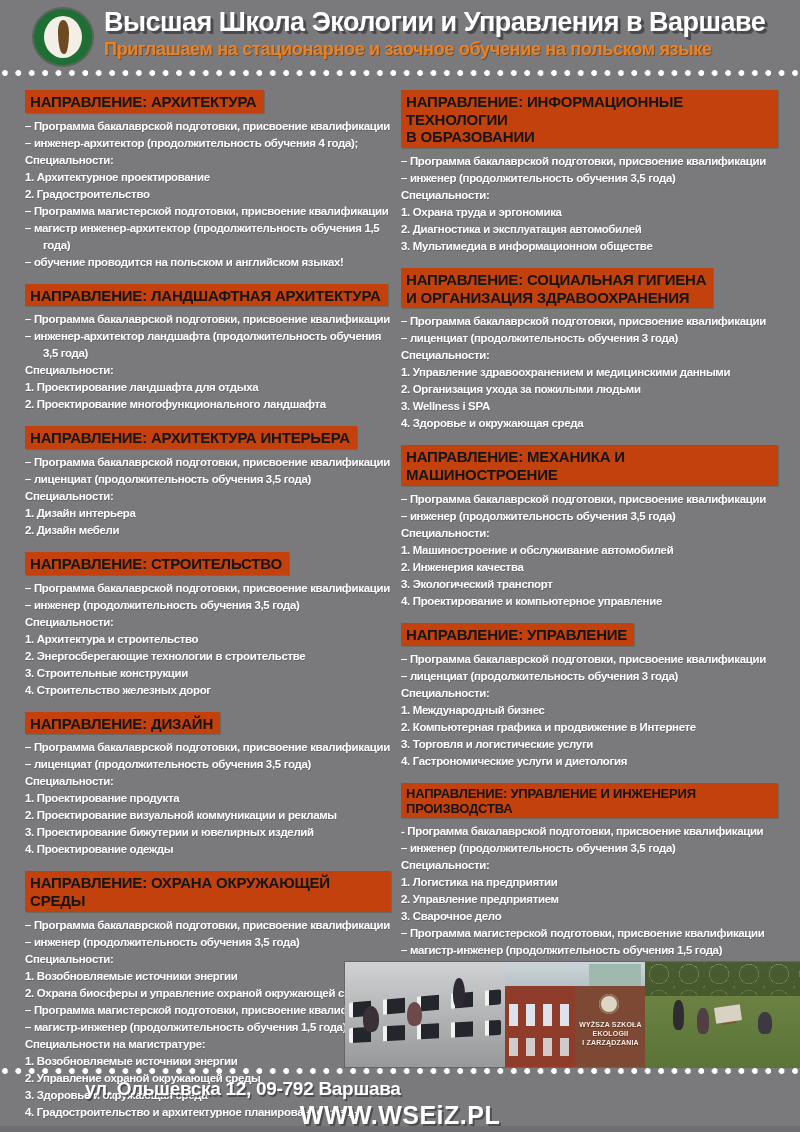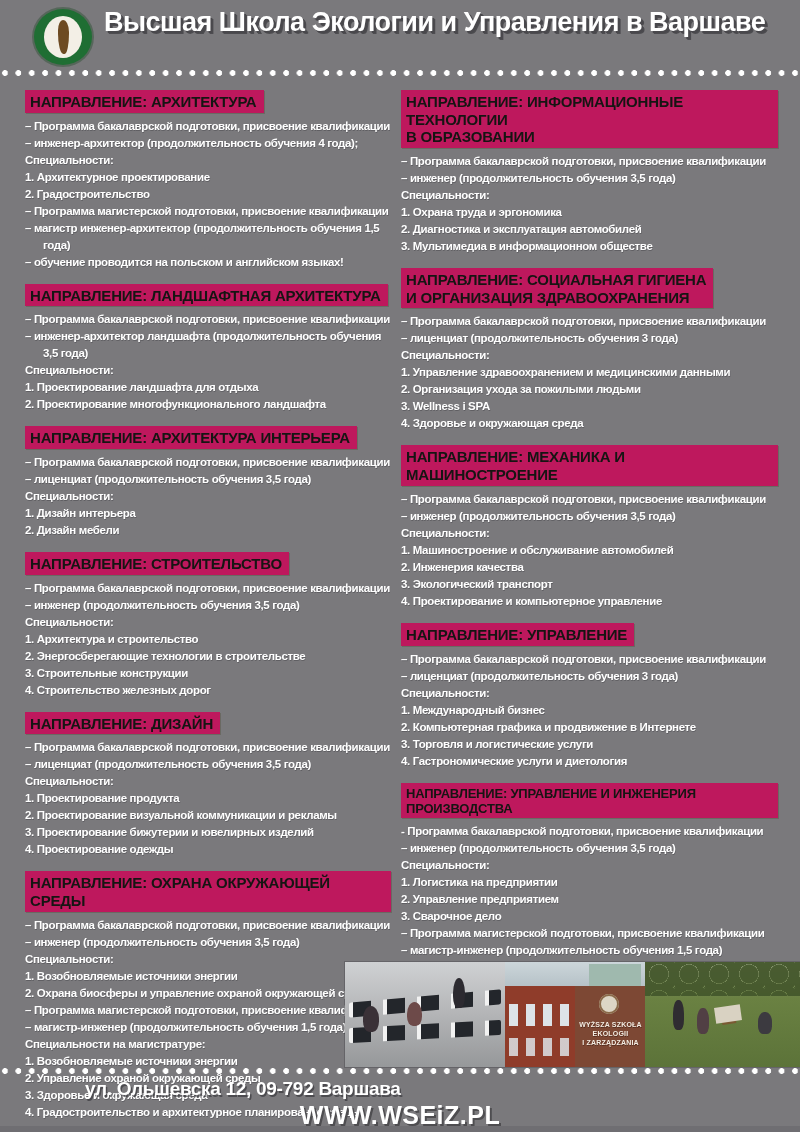--- a/index.html
+++ b/index.html
@@ -29,21 +29,21 @@
   .dots-top{margin-top:3px;}
   .dots-bottom{position:absolute; left:0; right:0; top:1066px;}
   
   main.columns{display:flex; gap:10px; padding:12px 22px 0 25px;}
   .col{display:block;}
   .col-left{width:366px; flex:0 0 auto;}
   .col-right{width:377px; flex:0 0 auto;}
   section.program{margin-bottom:13px;}
   h2.program-title{
     display:inline-block; margin:0 0 5px 0; padding:3px 7px 2px 5px;
-    background:#be185d; color:#161513; font-size:15px; line-height:1.18;
+    background:#c2410c; color:#161513; font-size:15px; line-height:1.18;
     letter-spacing:-.2px; white-space:pre-line; text-transform:uppercase;
     box-shadow:1px 1px 0 rgba(60,60,20,.25);
   }
   h2.program-title.tight{font-size:13px;}
   .line{color:#fff; font-size:11.5px; letter-spacing:-.35px; line-height:17px;
     padding-left:18px; text-indent:-18px;
     text-shadow:.5px .5px 0 rgba(50,50,55,.35);}
   
   .photos{position:absolute; left:345px; top:962px; width:455px; height:105px;
     display:flex; box-shadow:0 0 0 1px rgba(40,40,45,.25);}
@@ -98,20 +98,21 @@
 <div class="poster">
 
   <header>
     <div class="logo">
       <div class="ring"></div>
       <div class="inner"></div>
       <div class="tree"></div>
     </div>
     <div class="titles">
       <h1 class="school-title">Высшая Школа Экологии и Управления в Варшаве</h1>
+      <div class="subtitle">Приглашаем на стационарное и заочное обучение на польском языке</div>
     </div>
   </header>
 
   <div class="dots dots-top"></div>
 
   <main class="columns">
     <div class="col col-left" id="col-left">
         <section class="program"><h2 class="program-title">Направление: АРХИТЕКТУРА</h2><div class="line dash">– Программа бакалаврской подготовки, присвоение квалификации</div><div class="line dash">– инженер-архитектор (продолжительность обучения 4 года);</div><div class="line label">Специальности:</div><div class="line num">1. Архитектурное проектирование</div><div class="line num">2. Градостроительство</div><div class="line dash">– Программа магистерской подготовки, присвоение квалификации</div><div class="line dash">– магистр инженер-архитектор (продолжительность обучения 1,5 года)</div><div class="line dash">– обучение проводится на польском и английском языках!</div></section>
         <section class="program"><h2 class="program-title">Направление: ЛАНДШАФТНАЯ АРХИТЕКТУРА</h2><div class="line dash">– Программа бакалаврской подготовки, присвоение квалификации</div><div class="line dash">– инженер-архитектор ландшафта (продолжительность обучения 3,5 года)</div><div class="line label">Специальности:</div><div class="line num">1. Проектирование ландшафта для отдыха</div><div class="line num">2. Проектирование многофункционального ландшафта</div></section>
         <section class="program"><h2 class="program-title">Направление: АРХИТЕКТУРА ИНТЕРЬЕРА</h2><div class="line dash">– Программа бакалаврской подготовки, присвоение квалификации</div><div class="line dash">– лиценциат (продолжительность обучения 3,5 года)</div><div class="line label">Специальности:</div><div class="line num">1. Дизайн интерьера</div><div class="line num">2. Дизайн мебели</div></section>

